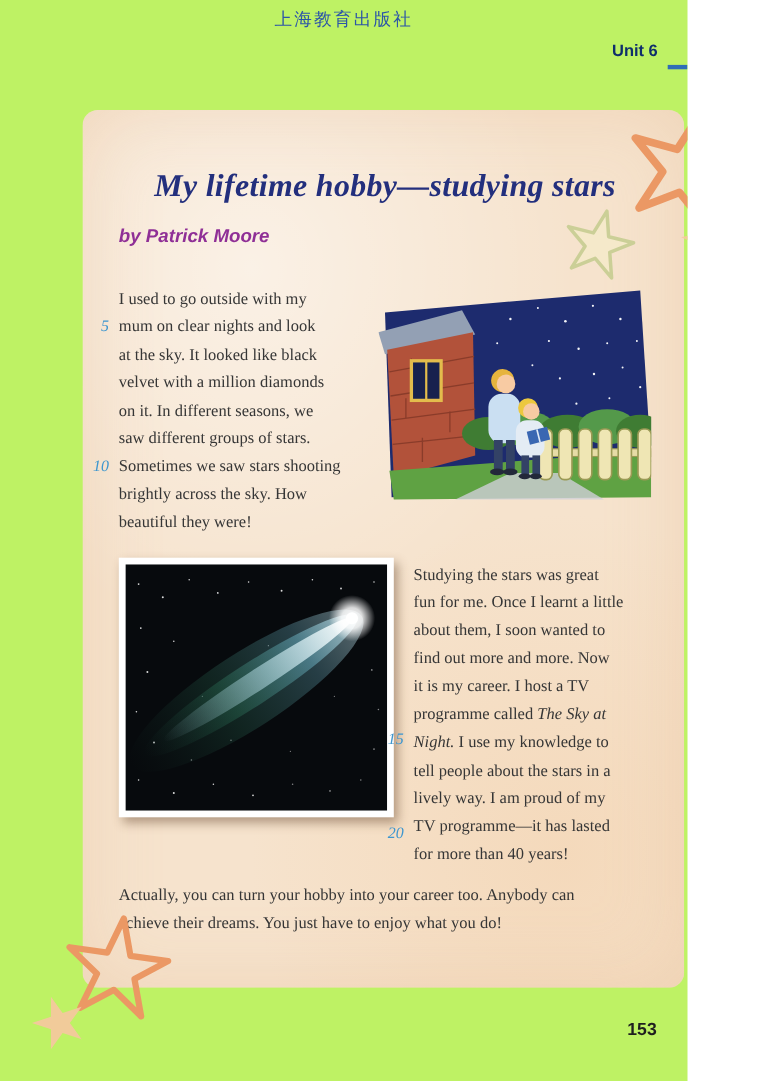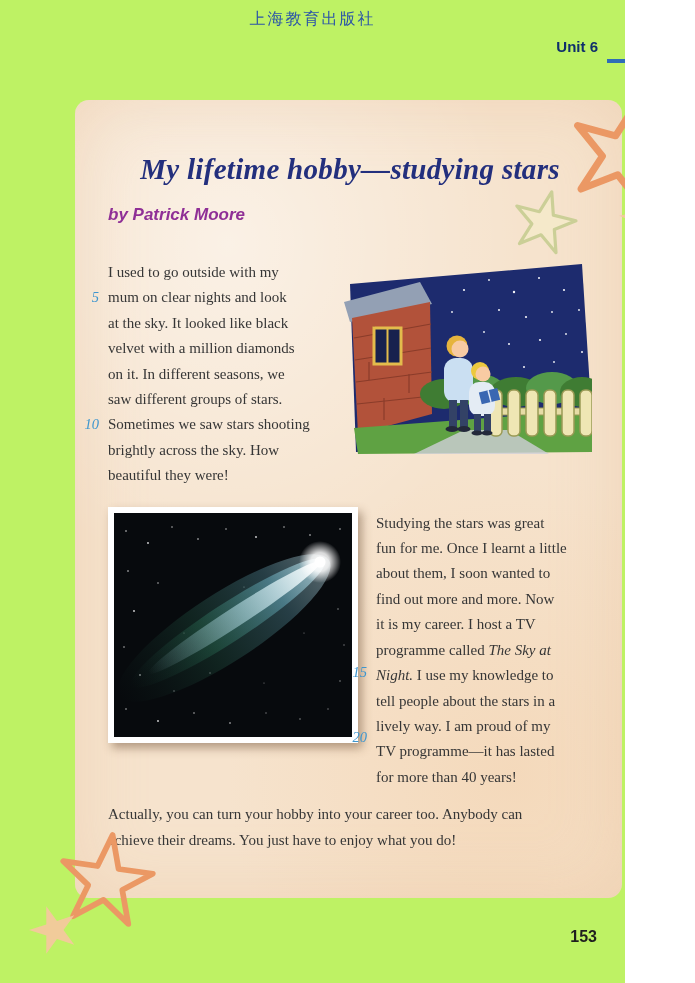--- a/index.html
+++ b/index.html
@@ -40,21 +40,21 @@
   .photo{flex:none;align-self:flex-start;width:238px;height:224px;background:#ffffff;
          padding:6px;box-shadow:4px 5px 9px rgba(96,64,40,.45);}
   .photo svg{display:block;width:238px;height:224px;}
   .col3{position:relative;width:226px;margin-left:18px;padding-top:4px;}
   .p4{margin-top:12px;clear:both;}
   .it{font-style:italic;}
 
   .lineno{position:absolute;left:-31px;width:22px;text-align:right;
           font:italic 14.5px/25.4px "Liberation Serif",serif;color:#3e96cf;}
   .n5{top:25.4px;} .n10{top:152.4px;}
-  .n15{top:105.6px;margin-top:48px;} .n20{top:218px;}
+  .n15{top:105.6px;margin-top:48px;} .n20{top:239px;}
 
   .deco{position:absolute;z-index:2;}
   .deco-tr{left:548px;top:80px;}
   .deco-bl{left:26px;top:812px;}
   .deco-byline{left:498px;top:175px;}
 </style>
 </head>
 <body>
 
 <div class="page">

